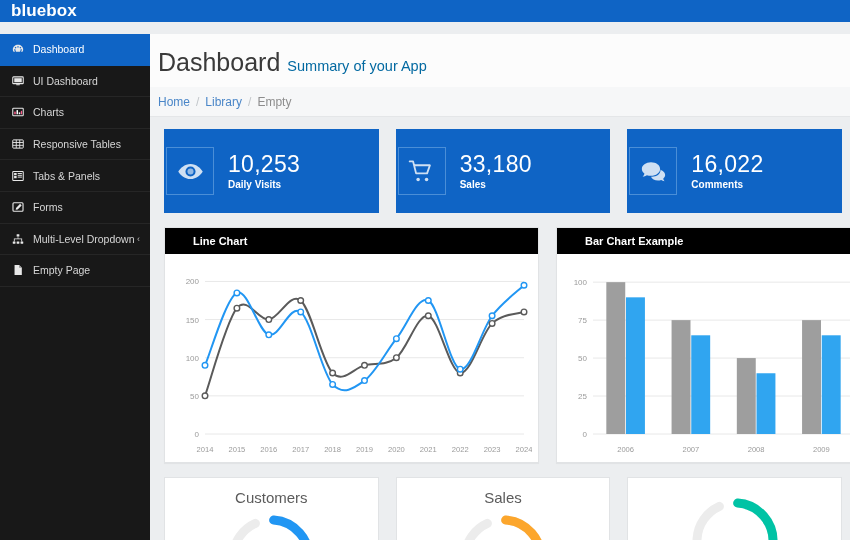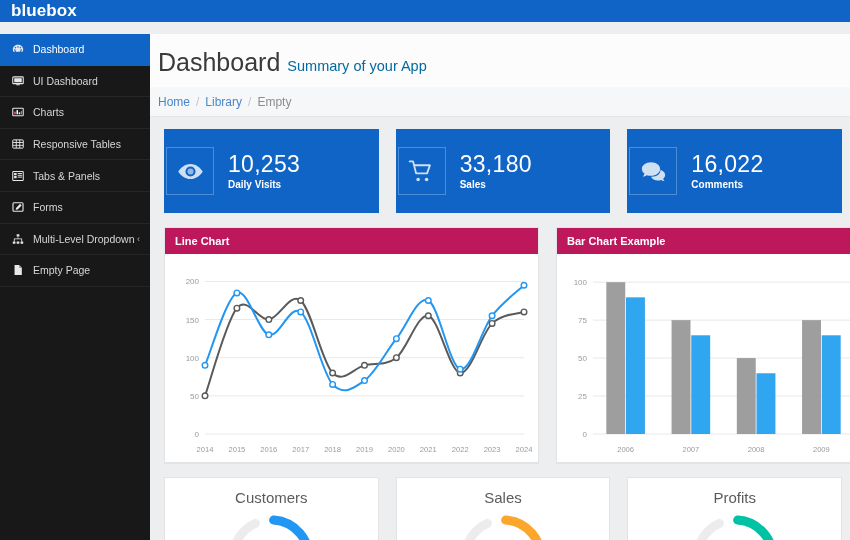--- a/index.html
+++ b/index.html
@@ -115,27 +115,27 @@
   
   .panels { display: flex; gap: 17px; margin-top: 14px; }
   .panel {
     background: #ffffff;
     border: 1px solid #e1e3e5;
     box-shadow: 0 1px 1px rgba(0,0,0,0.045);
   }
   .panel-line { flex: 0 0 375px; }
   .panel-bar { flex: 1 1 auto; }
   .panel-head {
-    background: #be185d;
+    background: #000000;
     color: #ffffff;
     font-size: 11px;
     font-weight: 700;
     height: 26px;
     display: flex; align-items: center;
-    padding-left: 10px;
+    padding-left: 28px;
   }
   .panel-body { padding: 8px 6px 6px 6px; height: 208px; }
   .panel-body svg { display: block; }
 
   
   .donuts { display: flex; gap: 17px; margin-top: 14px; }
   .donut-card {
     flex: 1 1 0;
     background: #ffffff;
     border: 1px solid #e1e3e5;
@@ -400,21 +400,20 @@
         <div class="donut-card">
           <div class="donut-title">Sales</div>
           <div class="donut-wrap">
             <svg width="92" height="92" viewBox="0 0 92 92">
               <circle cx="46" cy="46" r="38" fill="none" stroke="#ececec" stroke-width="9" stroke-linecap="round" stroke-dasharray="219.66015833899834 238.76104167282426" transform="rotate(-86 46 46)"></circle>
               <circle cx="46" cy="46" r="38" fill="none" stroke="#fca62c" stroke-width="9" stroke-linecap="round" stroke-dasharray="148.03184583715105 238.76104167282426" transform="rotate(-86 46 46)"></circle>
             </svg>
           </div>
         </div>
         <div class="donut-card">
-          <div class="donut-title">Profits</div>
           <div class="donut-wrap">
             <svg width="92" height="92" viewBox="0 0 92 92">
               <circle cx="46" cy="46" r="38" fill="none" stroke="#ececec" stroke-width="9" stroke-linecap="round" stroke-dasharray="219.66015833899834 238.76104167282426" transform="rotate(-86 46 46)"></circle>
               <circle cx="46" cy="46" r="38" fill="none" stroke="#00c3a5" stroke-width="9" stroke-linecap="round" stroke-dasharray="148.03184583715105 238.76104167282426" transform="rotate(-86 46 46)"></circle>
             </svg>
           </div>
         </div>
       </div>
 
   </div>

